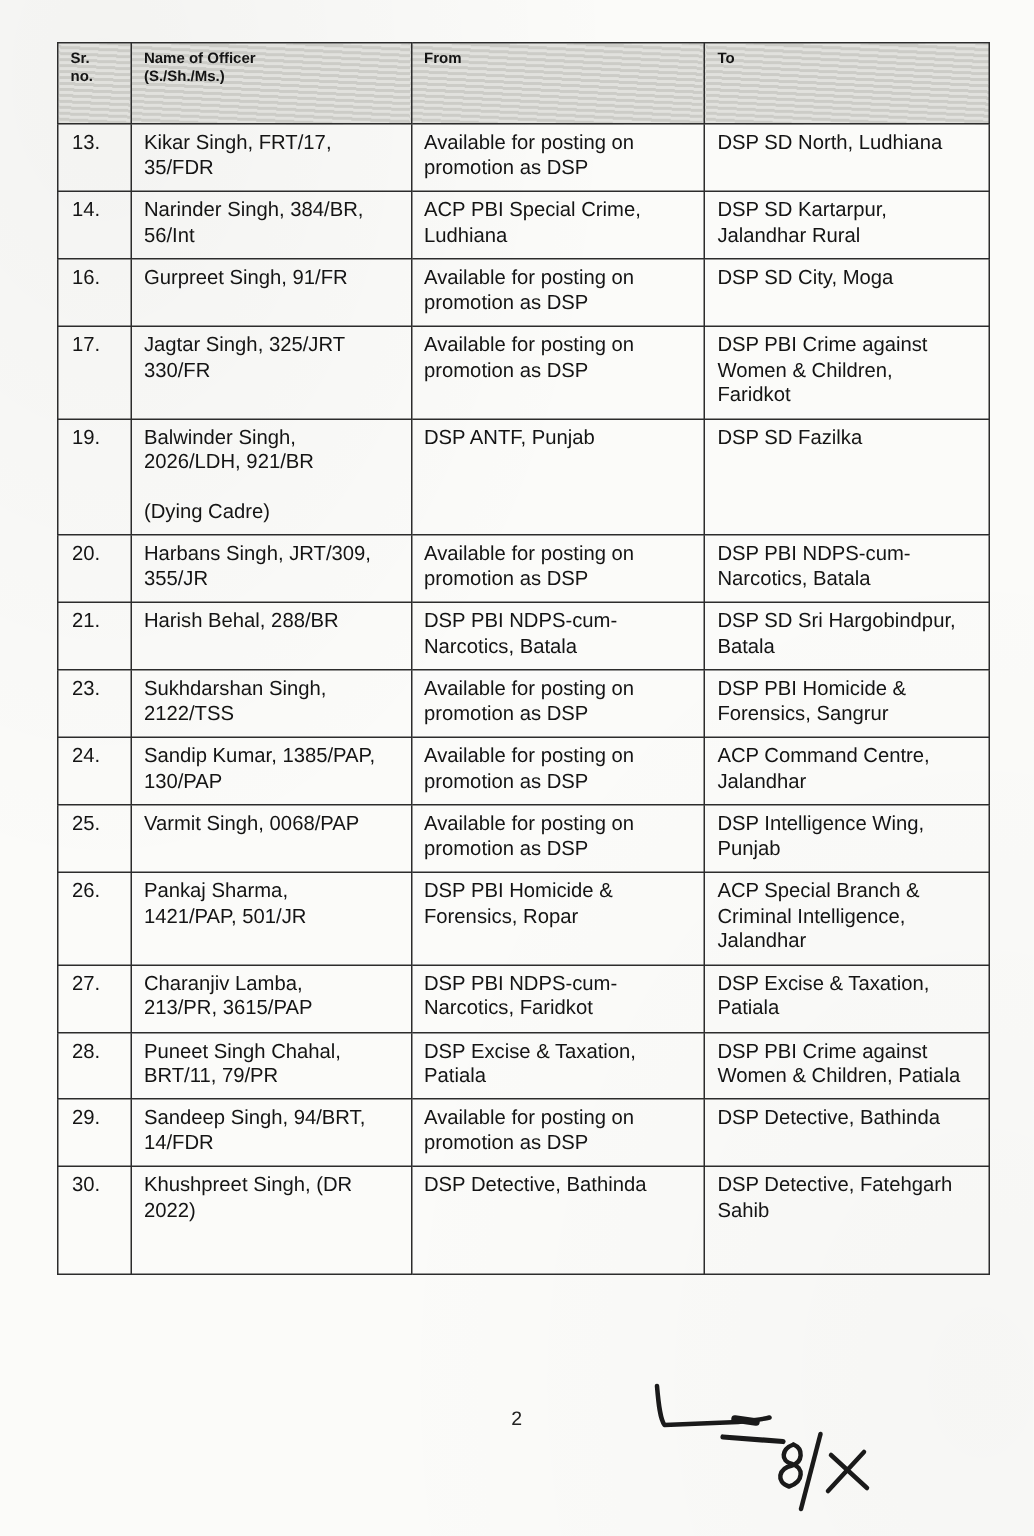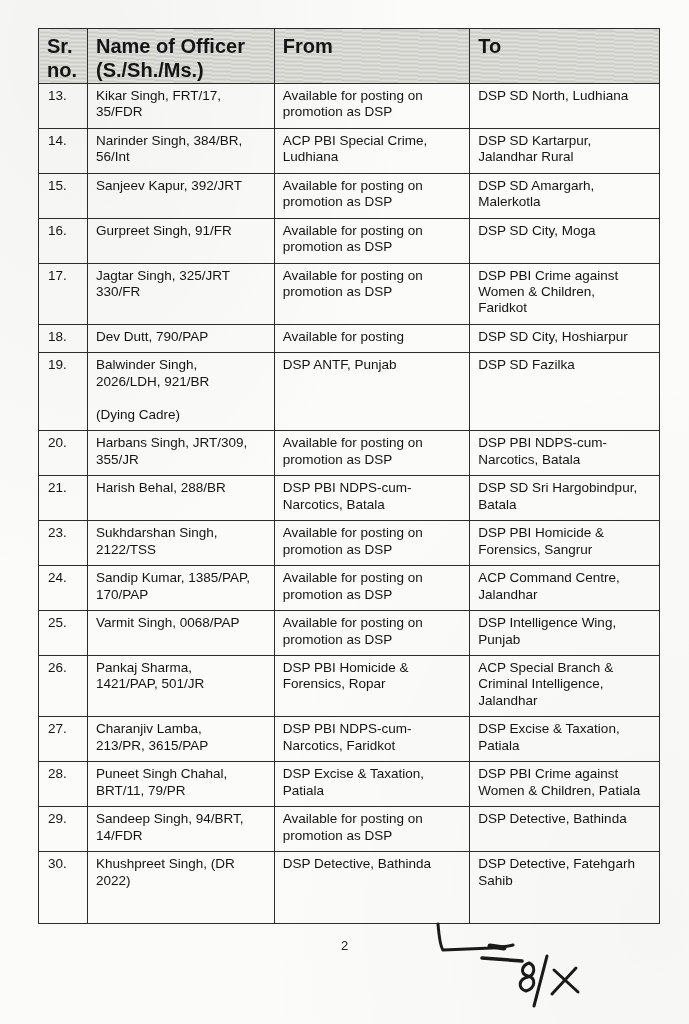--- a/index.html
+++ b/index.html
@@ -23,22 +23,22 @@
     border:1.6px solid #2c2c2c;
     vertical-align:top;
     text-align:left;
     padding:4px 8px 7px 8px;
     white-space:pre-line;
   }
   thead th{
     background:#d7d7d2;
     background-image:repeating-linear-gradient(3deg, rgba(255,255,255,0.25) 0 2px, rgba(0,0,0,0.05) 2px 4px);
     font-weight:bold;
-    font-size:20px;
-    padding:5px 8px 0 8px;
+    font-size:10px;
+    padding:5px 8px 24px 8px;
   }
   td.sr{padding-left:9px;margin-top:44px;}
   tbody tr:last-child td{padding-bottom:34px;}
   .footer-pageno{
     position:absolute;left:0;right:0;top:938px;
     text-align:center;font-size:13px;color:#222;
   }
   .handmark{
     position:absolute;left:430px;top:916px;width:180px;height:95px;
   }
@@ -77,49 +77,35 @@
       <tr>
         <td class="sr">14.</td>
         <td>Narinder Singh, 384/BR,
 56/Int</td>
         <td>ACP PBI Special Crime,
 Ludhiana</td>
         <td>DSP SD Kartarpur,
 Jalandhar Rural</td>
       </tr>
       <tr>
-        <td class="sr">15.</td>
-        <td>Sanjeev Kapur, 392/JRT</td>
-        <td>Available for posting on
-promotion as DSP</td>
-        <td>DSP SD Amargarh,
-Malerkotla</td>
-      </tr>
-      <tr>
         <td class="sr">16.</td>
         <td>Gurpreet Singh, 91/FR</td>
         <td>Available for posting on
 promotion as DSP</td>
         <td>DSP SD City, Moga</td>
       </tr>
       <tr>
         <td class="sr">17.</td>
         <td>Jagtar Singh, 325/JRT
 330/FR</td>
         <td>Available for posting on
 promotion as DSP</td>
         <td>DSP PBI Crime against
 Women &amp; Children,
 Faridkot</td>
-      </tr>
-      <tr>
-        <td class="sr">18.</td>
-        <td>Dev Dutt, 790/PAP</td>
-        <td>Available for posting</td>
-        <td>DSP SD City, Hoshiarpur</td>
       </tr>
       <tr>
         <td class="sr">19.</td>
         <td>Balwinder Singh,
 2026/LDH, 921/BR
 
 (Dying Cadre)</td>
         <td>DSP ANTF, Punjab</td>
         <td>DSP SD Fazilka</td>
       </tr>
@@ -145,21 +131,21 @@
         <td>Sukhdarshan Singh,
 2122/TSS</td>
         <td>Available for posting on
 promotion as DSP</td>
         <td>DSP PBI Homicide &amp;
 Forensics, Sangrur</td>
       </tr>
       <tr>
         <td class="sr">24.</td>
         <td>Sandip Kumar, 1385/PAP,
-170/PAP</td>
+130/PAP</td>
         <td>Available for posting on
 promotion as DSP</td>
         <td>ACP Command Centre,
 Jalandhar</td>
       </tr>
       <tr>
         <td class="sr">25.</td>
         <td>Varmit Singh, 0068/PAP</td>
         <td>Available for posting on
 promotion as DSP</td>

